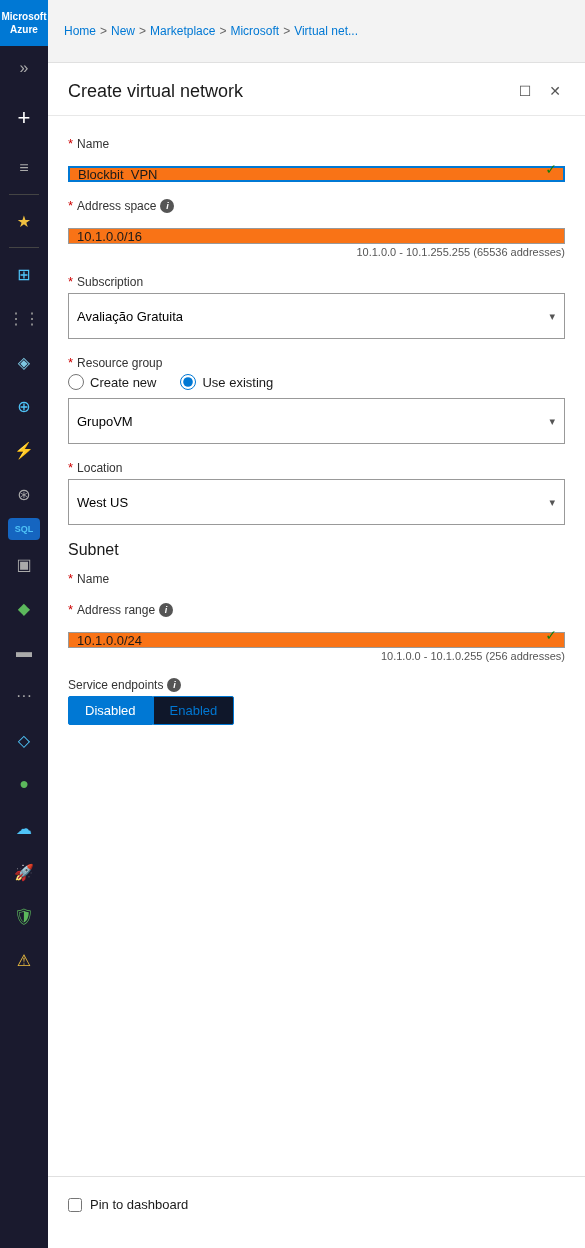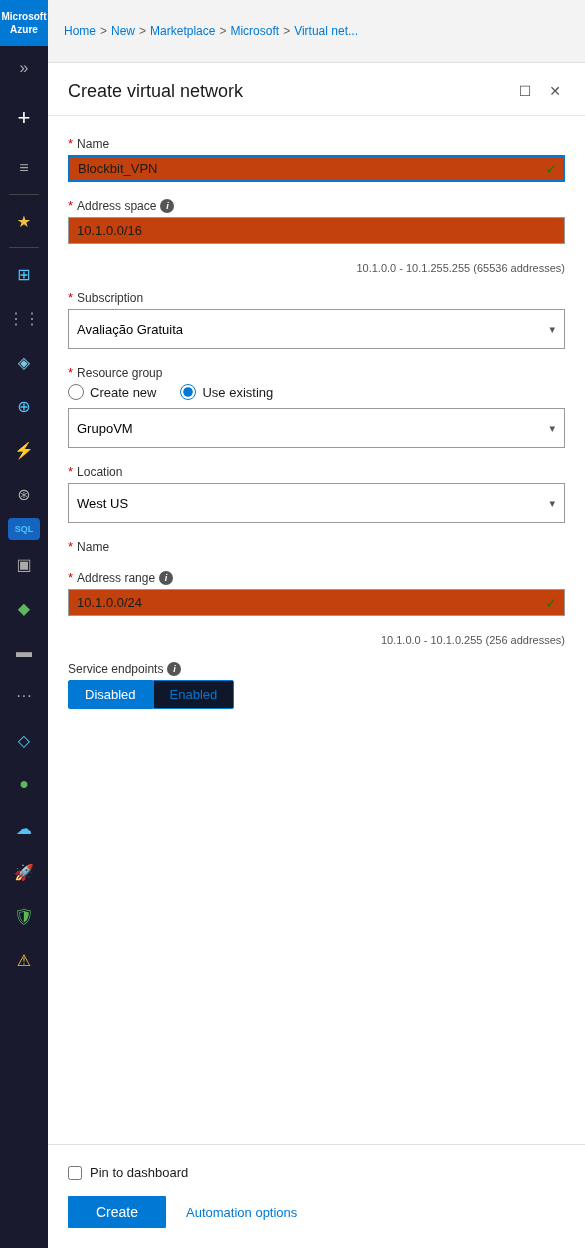--- a/index.html
+++ b/index.html
@@ -135,47 +135,48 @@
       color: white;
       border-radius: 50%;
       font-size: 9px;
       cursor: help;
       font-style: italic;
       font-weight: bold;
     }
 
     .text-input {
       width: 100%;
-      height: 27px;
+      height: 16px;
       border: 1px solid #999;
       padding: 4px 30px 4px 8px;
       font-size: 13px;
       outline: none;
       color: #1a1a1a;
-      background: #c2410c;
+      background: #f97316;
       position: relative;
+      margin-top: 11px;
     }
     .input-wrapper { position: relative; }
     .input-check {
       position: absolute;
       right: 8px; top: 50%;
       transform: translateY(-50%);
       color: #107c10;
       font-size: 14px;
     }
     .input-hint {
       font-size: 11px;
       color: #555;
       text-align: right;
-      margin-top: 18px;
+      margin-top: 2px;
     }
 
     .select-input {
       width: 100%;
-      height: 40px;
+      height: 46px;
       border: 1px solid #999;
       padding: 4px 8px;
       font-size: 13px;
       background: white;
       cursor: pointer;
       appearance: none;
       -webkit-appearance: none;
       padding-right: 30px;
     }
     .select-wrapper { position: relative; }
@@ -438,20 +439,21 @@
             <option>West US</option>
             <option>East US</option>
             <option>East US 2</option>
             <option>West Europe</option>
           </select>
           <span class="select-arrow">▾</span>
         </div>
       </div>
 
       <div class="field-group">
+        <div class="section-heading">Subnet</div>
 
         <div class="field-group">
           <div class="field-label">
             <span class="required">*</span>
             <span>Name</span>
           </div>
         </div>
 
         <div class="field-group">
           <div class="field-label">
@@ -478,20 +480,16 @@
         </div>
       </div>
 
     </div>
 
     <div class="panel-footer">
       <div class="pin-row">
         <input type="checkbox" class="pin-checkbox" style="">
         <span class="pin-label">Pin to dashboard</span>
       </div>
-      <div class="footer-actions">
-        <button class="create-btn">Create</button>
-        <button class="automation-link">Automation options</button>
-      </div>
     </div>
 
   </div>
 </div>
 
 </body></html>

